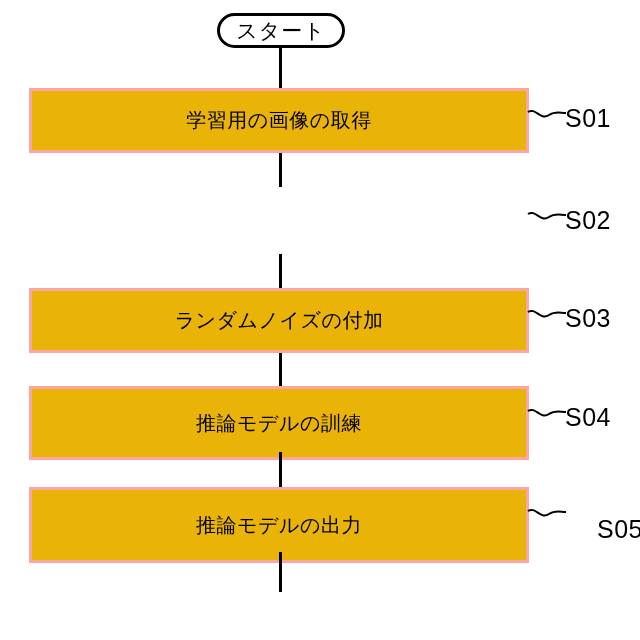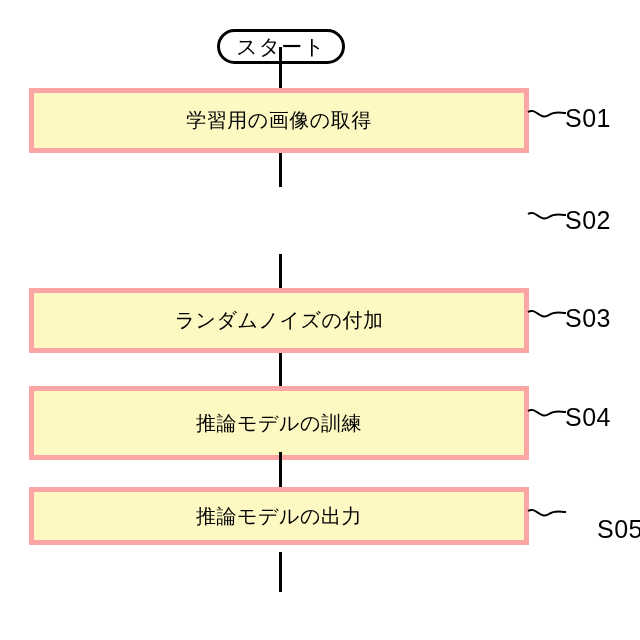--- a/index.html
+++ b/index.html
@@ -29,22 +29,22 @@
     align-items: center;
     justify-content: center;
     font-size: 21px;
     letter-spacing: 1px;
     line-height: 1;
     font-weight: 500;
   }
   .process {
     position: absolute;
     box-sizing: border-box;
-    border: 5px solid #fca5a5;
-    background: #fef9c3;
+    border: 3px solid #fca5a5;
+    background: #eab308;
     display: flex;
     align-items: center;
     justify-content: center;
     text-align: center;
   }
   .process .ptext {
     font-size: 20px;
     line-height: 1.35;
     letter-spacing: 0.5px;
     white-space: pre-line;
@@ -66,21 +66,21 @@
     position: absolute;
     pointer-events: none;
   }
   .leader svg { display: block; }
 </style>
 </head>
 <body>
 
 <div id="canvas">
 
-  <div class="terminator" style="left:217px; top:13px; width:128px; height:35px;margin-top:16px;">
+  <div class="terminator" style="left:217px; top:13px; width:128px; height:35px;">
     <span>スタート</span>
   </div>
 
   <div class="connector" style="top:47px; height:42px;"></div>
 
   <div class="process" style="left:29px; top:88px; width:500px; height:65px;">
     <div class="ptext">学習用の画像の取得</div>
   </div>
   <div class="leader" style="left:527px; top:104px;">
     <svg width="40" height="22" viewBox="0 0 40 22">
@@ -117,21 +117,21 @@
   </div>
   <div class="leader" style="left:527px; top:403px;">
     <svg width="40" height="22" viewBox="0 0 40 22">
       <path d="M1,8 C9,3 13,17 22,11 C28,7 33,9 39,9" fill="none" stroke="#000000" stroke-width="2"></path>
     </svg>
   </div>
   <div class="steplabel" style="left:565px; top:405px;">S04</div>
 
   <div class="connector" style="top:452px; height:36px;"></div>
 
-  <div class="process" style="left:29px; top:487px; width:500px; height:58px;">
+  <div class="process" style="left:29px; top:487px; width:500px; height:76px;">
     <div class="ptext">推論モデルの出力</div>
   </div>
   <div class="leader" style="left:527px; top:503px;">
     <svg width="40" height="22" viewBox="0 0 40 22">
       <path d="M1,8 C9,3 13,17 22,11 C28,7 33,9 39,9" fill="none" stroke="#000000" stroke-width="2"></path>
     </svg>
   </div>
   <div class="steplabel" style="left:597px; top:505px;margin-top:12px;">S05</div>
 
   <div class="connector" style="top:552px; height:40px;"></div>

